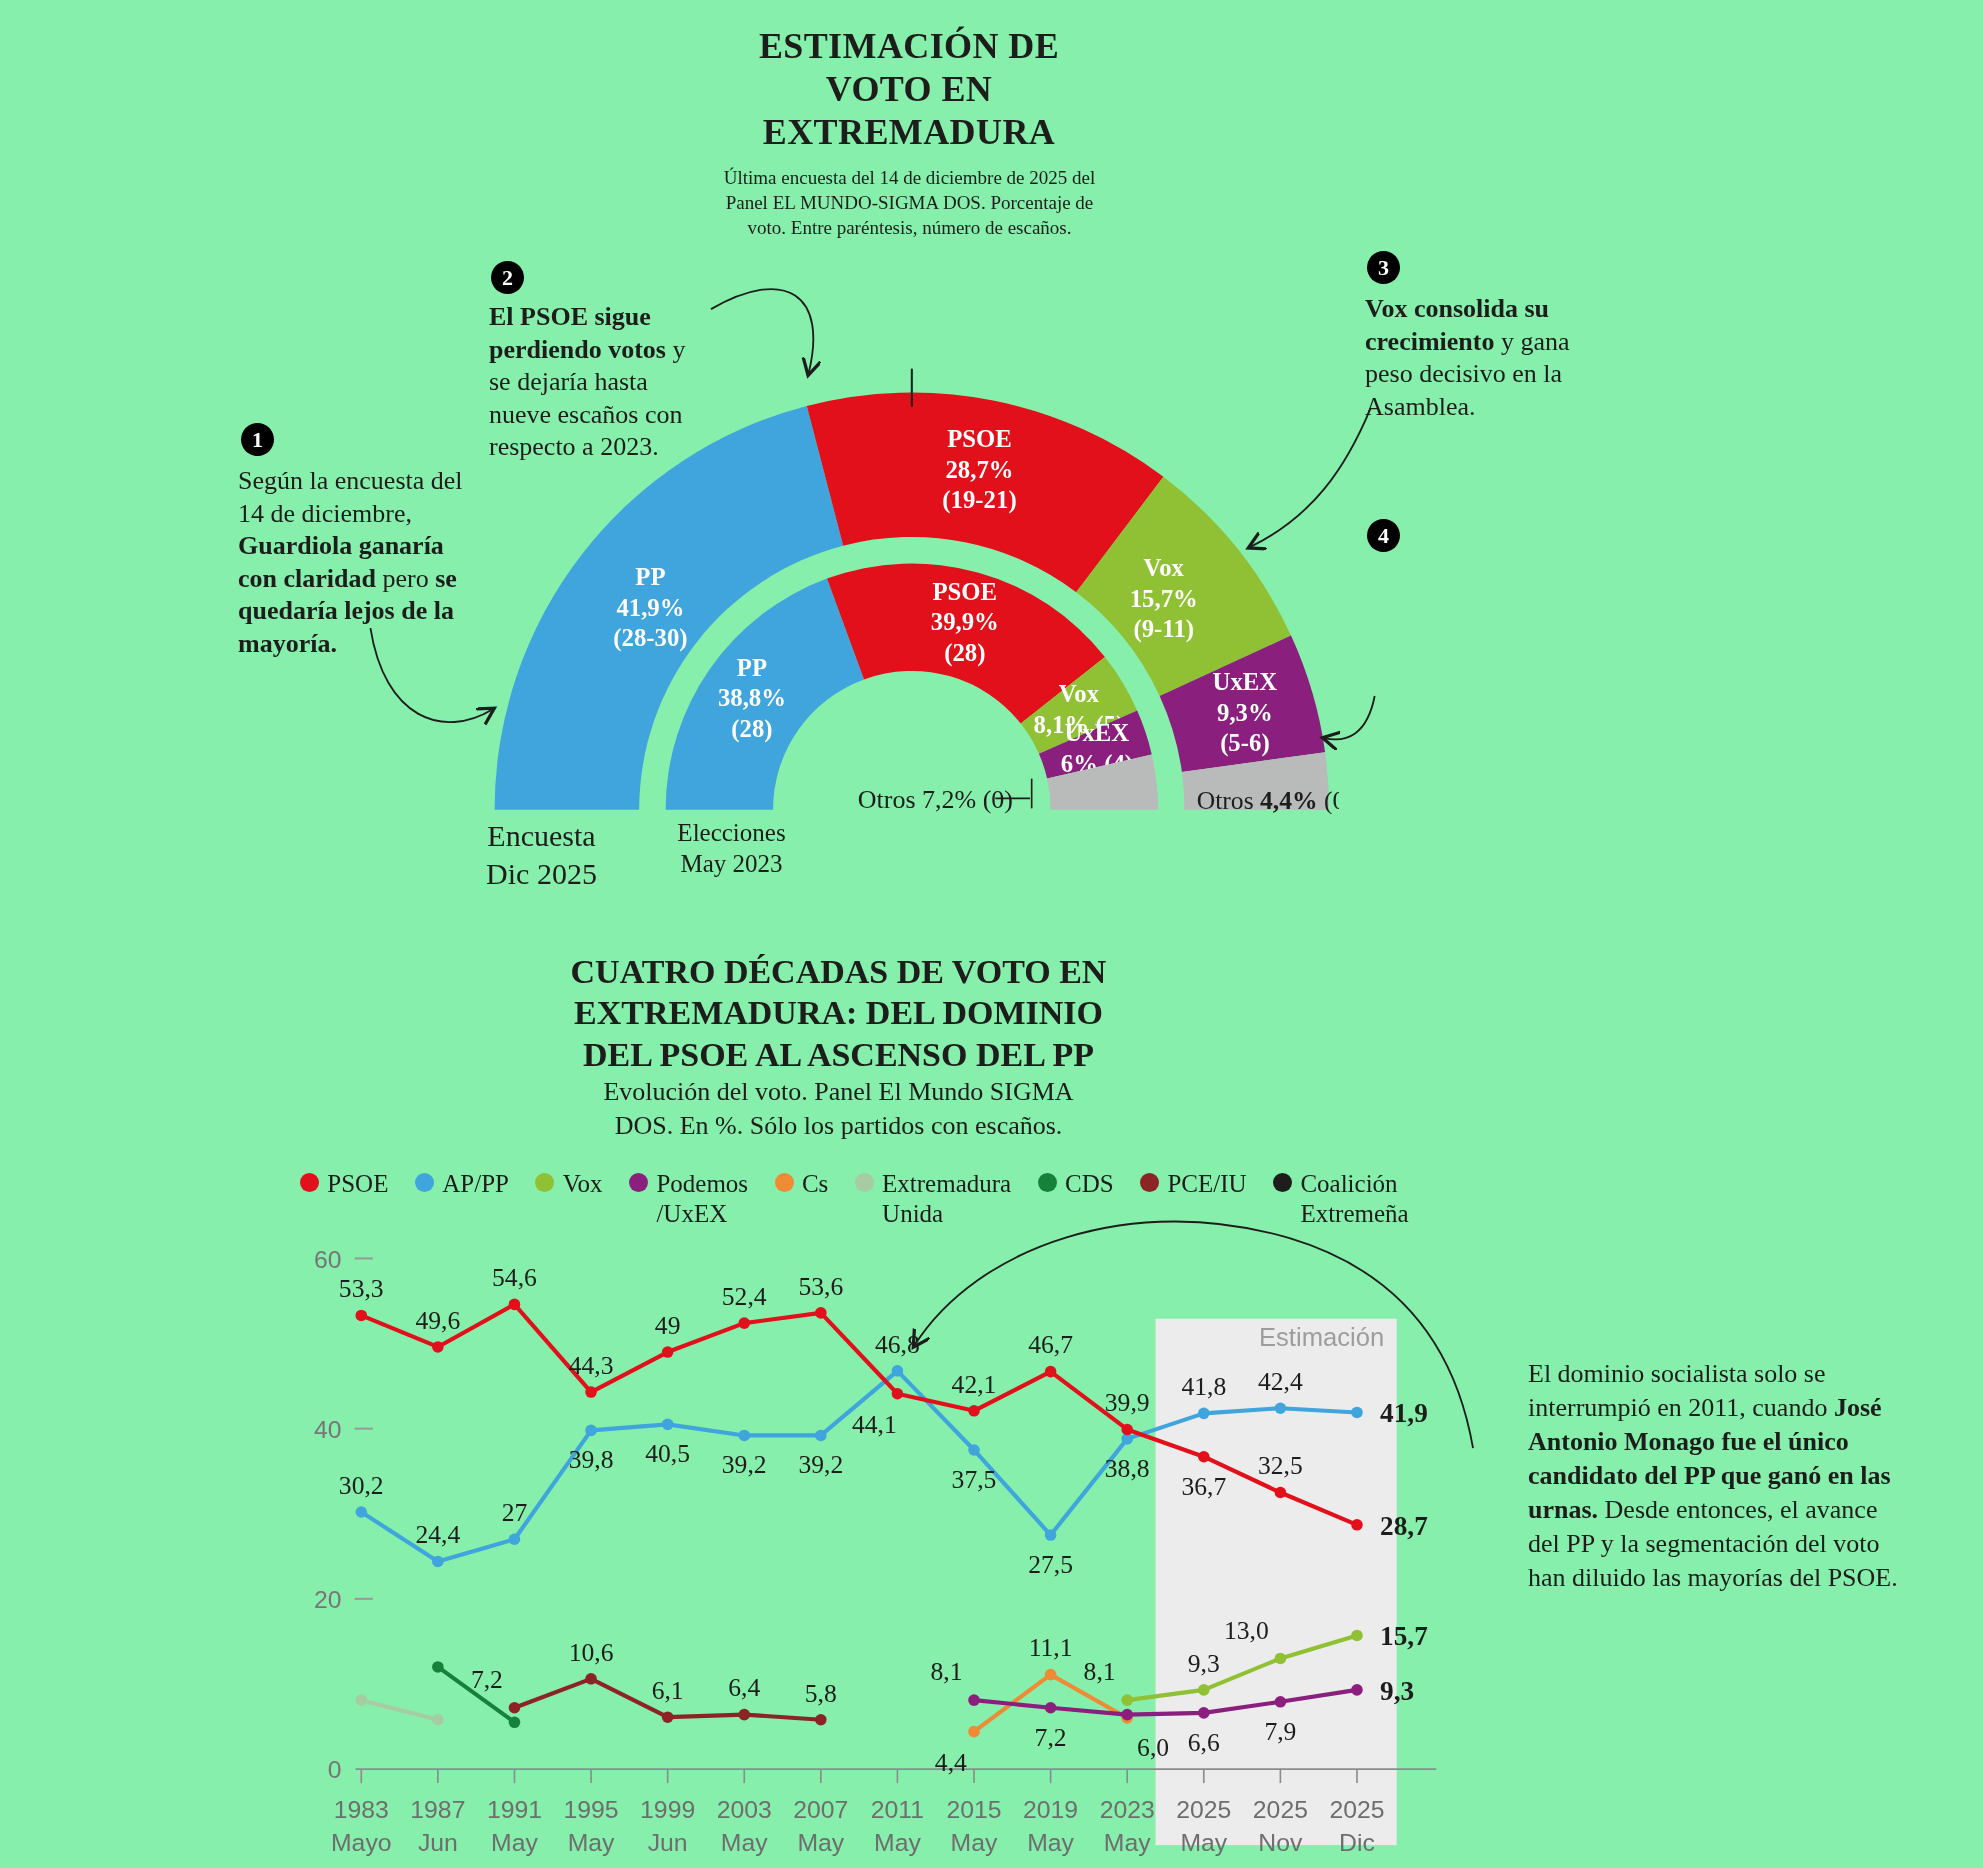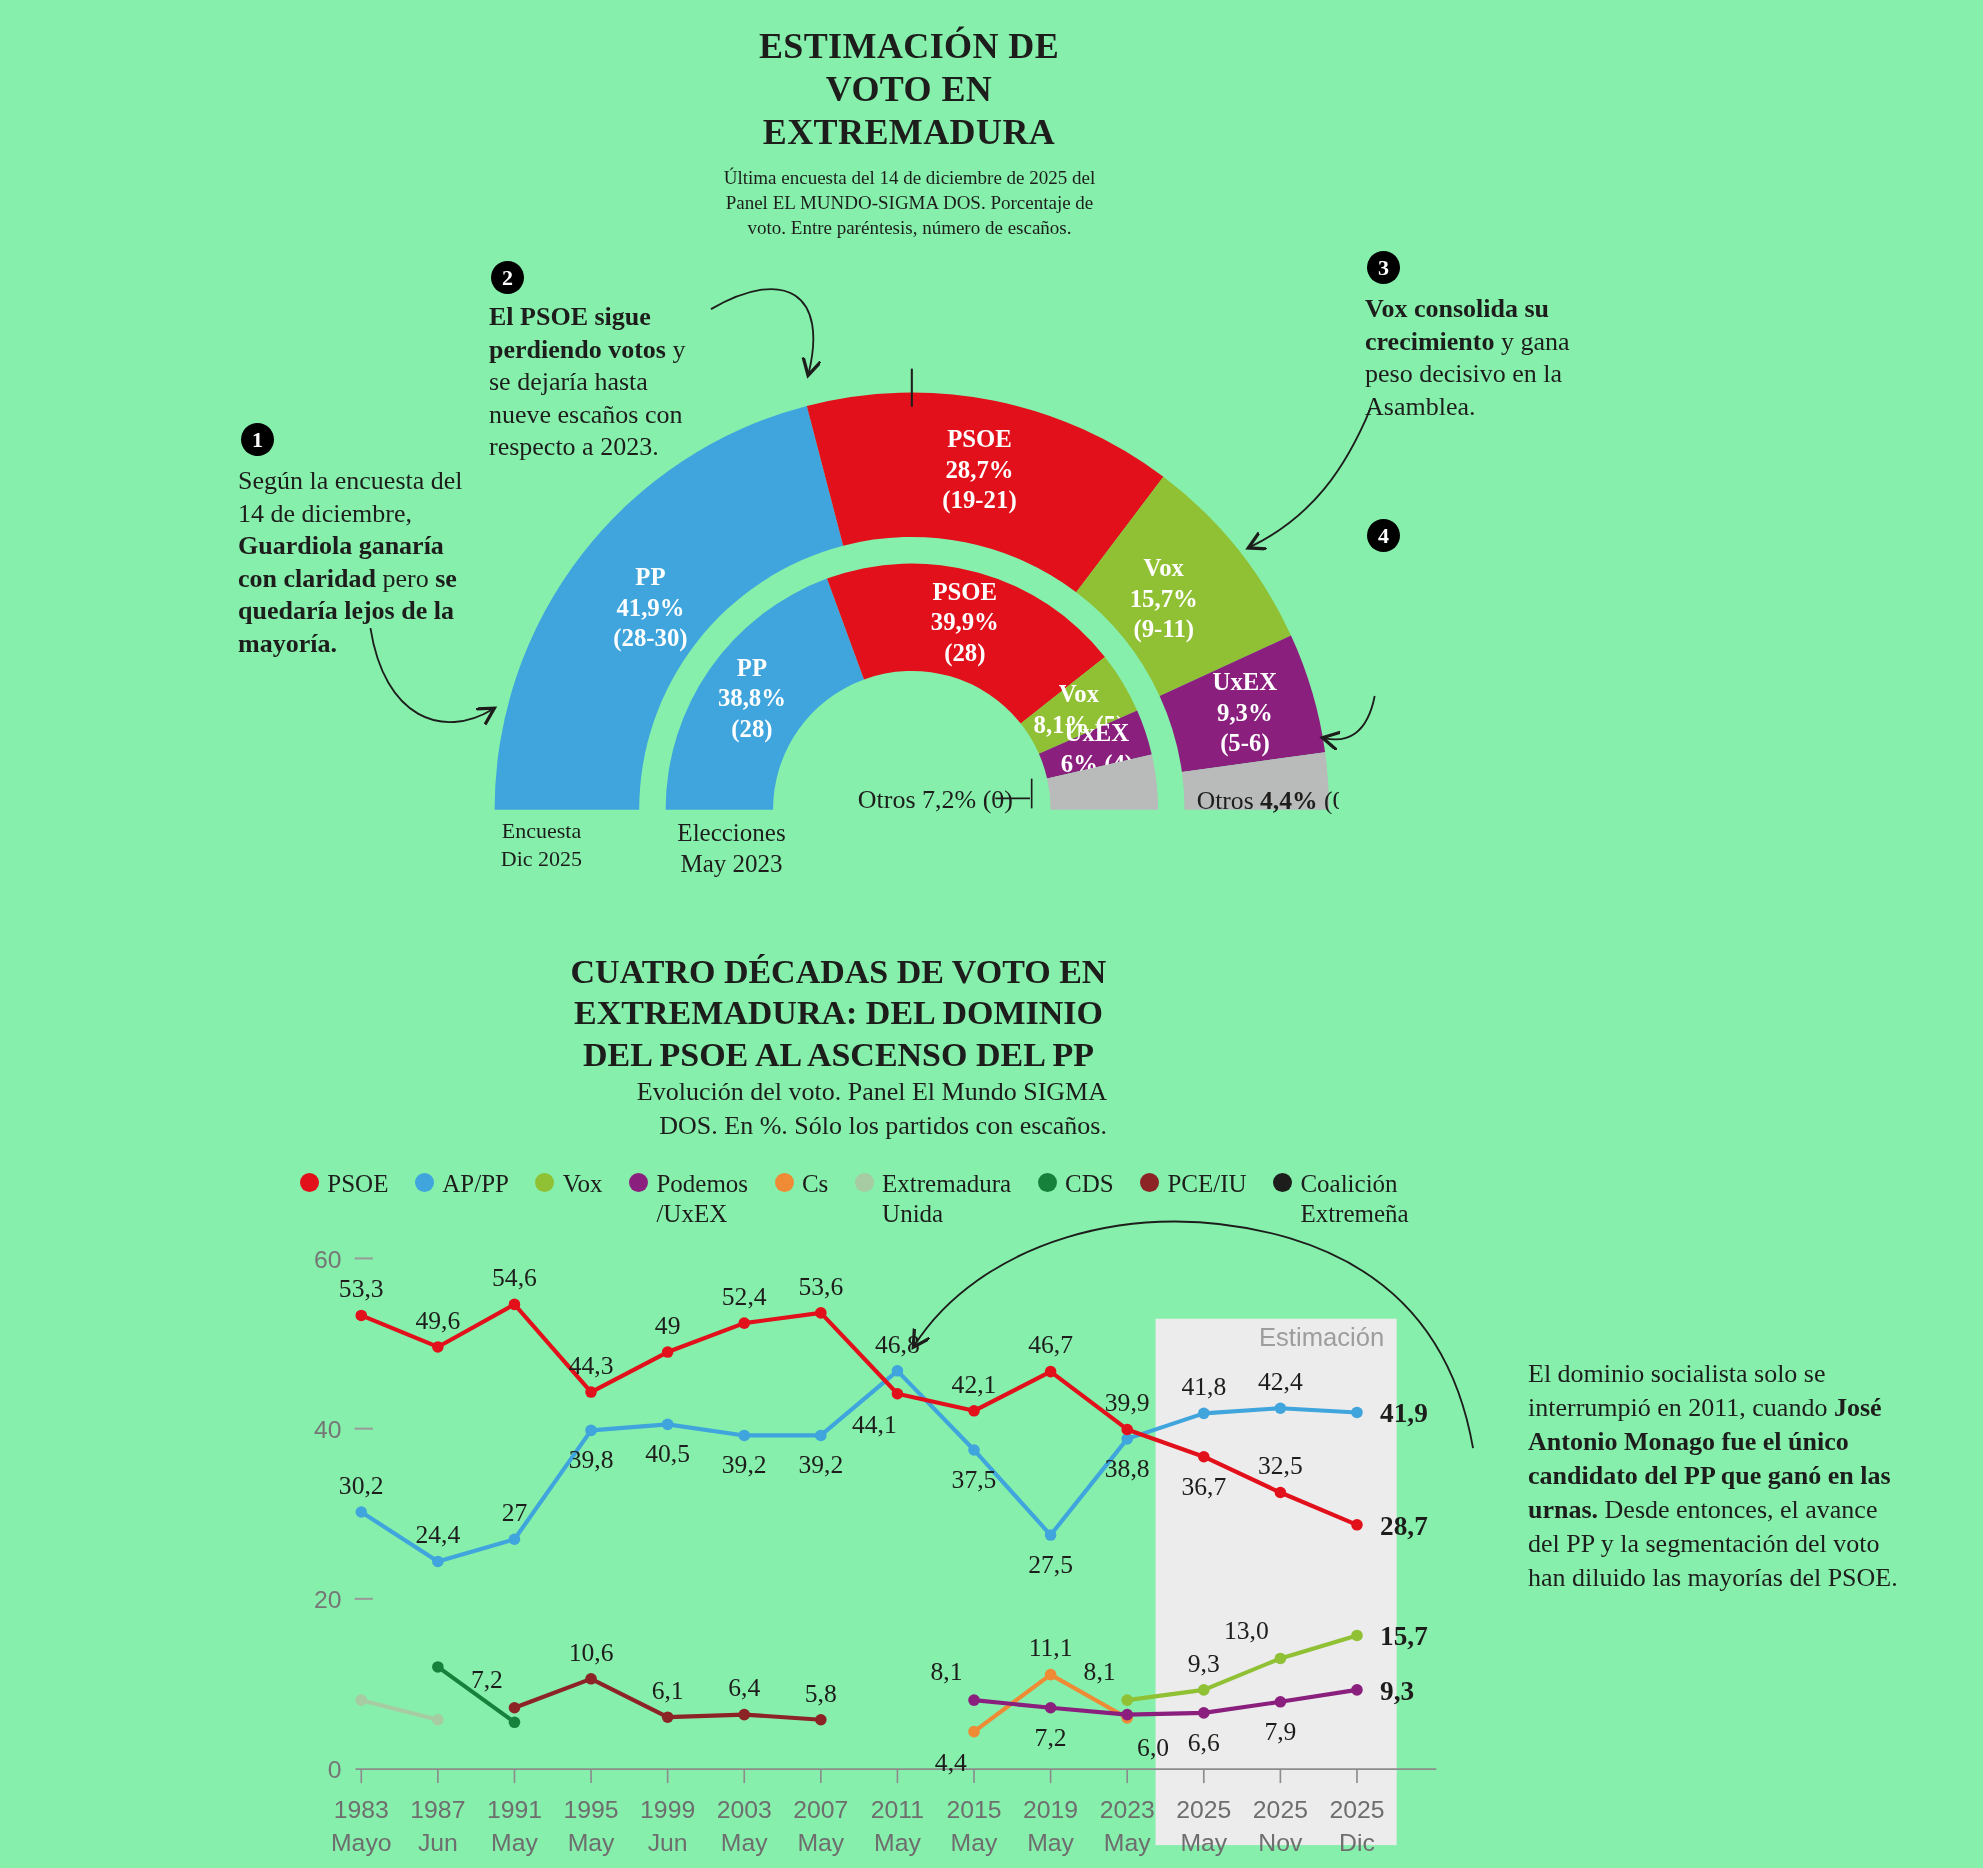--- a/index.html
+++ b/index.html
@@ -15,25 +15,25 @@
   #majority{left:788px;top:304px;width:248px;font-size:25px;line-height:1.2;}
   .badge{width:33px;height:33px;border-radius:50%;background:#000;color:#fff;font-size:22px;font-weight:700;
          display:flex;align-items:center;justify-content:center;}
   .ann{font-size:26px;line-height:1.25;}
   .ann b{font-weight:700;}
   #badge1{left:241px;top:423px;} #ann1{left:238px;top:465px;width:225px;}
   #badge2{left:491px;top:261px;} #ann2{left:489px;top:301px;width:217px;}
   #badge3{left:1367px;top:251px;} #ann3{left:1365px;top:293px;width:213px;}
   #badge4{left:1367px;top:519px;} #ann4{left:1365px;top:560px;width:213px;}
   #hemi-wrap{left:488px;top:384px;width:851px;height:430px;}
-  #caption-outer{left:463px;top:817px;width:157px;font-size:22px;line-height:1.25;}
+  #caption-outer{left:463px;top:817px;width:157px;font-size:30px;line-height:1.25;}
   #caption-inner{left:653px;top:817px;width:157px;font-size:25px;line-height:1.25;}
   #otros-external{left:853px;top:785px;width:160px;font-size:26px;}
   #bottom-title{left:570px;top:951px;width:537px;font-size:34px;font-weight:700;line-height:1.22;}
-  #bottom-subtitle{left:570px;top:1075px;width:537px;font-size:26px;line-height:1.3;text-align:right;}
+  #bottom-subtitle{left:570px;top:1075px;width:537px;font-size:26px;line-height:1.3;}
   #legend{left:300px;top:1169px;display:flex;gap:26.5px;font-size:25px;line-height:1.18;}
   .leg-item{display:flex;gap:8.3px;align-items:flex-start;}
   .leg-dot{width:19px;height:19px;border-radius:50%;margin-top:4.1px;flex:none;}
   .leg-label{white-space:pre-line;}
   #line-wrap{left:277px;top:1236px;width:1165px;height:653px;}
   #para{left:1528px;top:1357px;width:370px;font-size:26px;line-height:1.31;}
   #para b{font-weight:700;}
   #arrows{left:0;top:0;width:1984px;height:1868px;pointer-events:none;}
   svg text{font-family:"Liberation Serif","DejaVu Serif",serif;}
   svg text.sans{font-family:"Liberation Sans","DejaVu Sans",sans-serif;}

